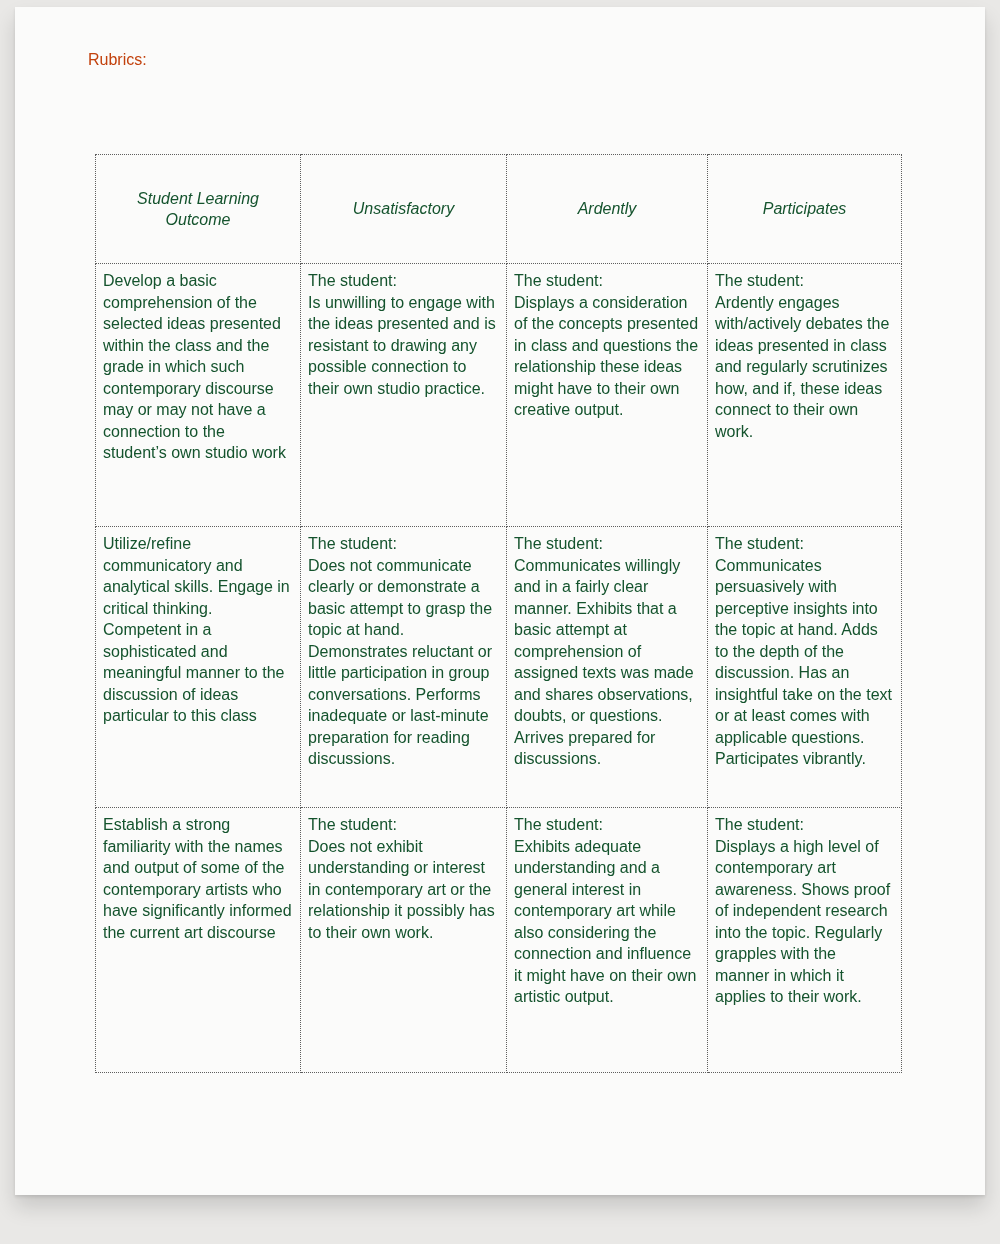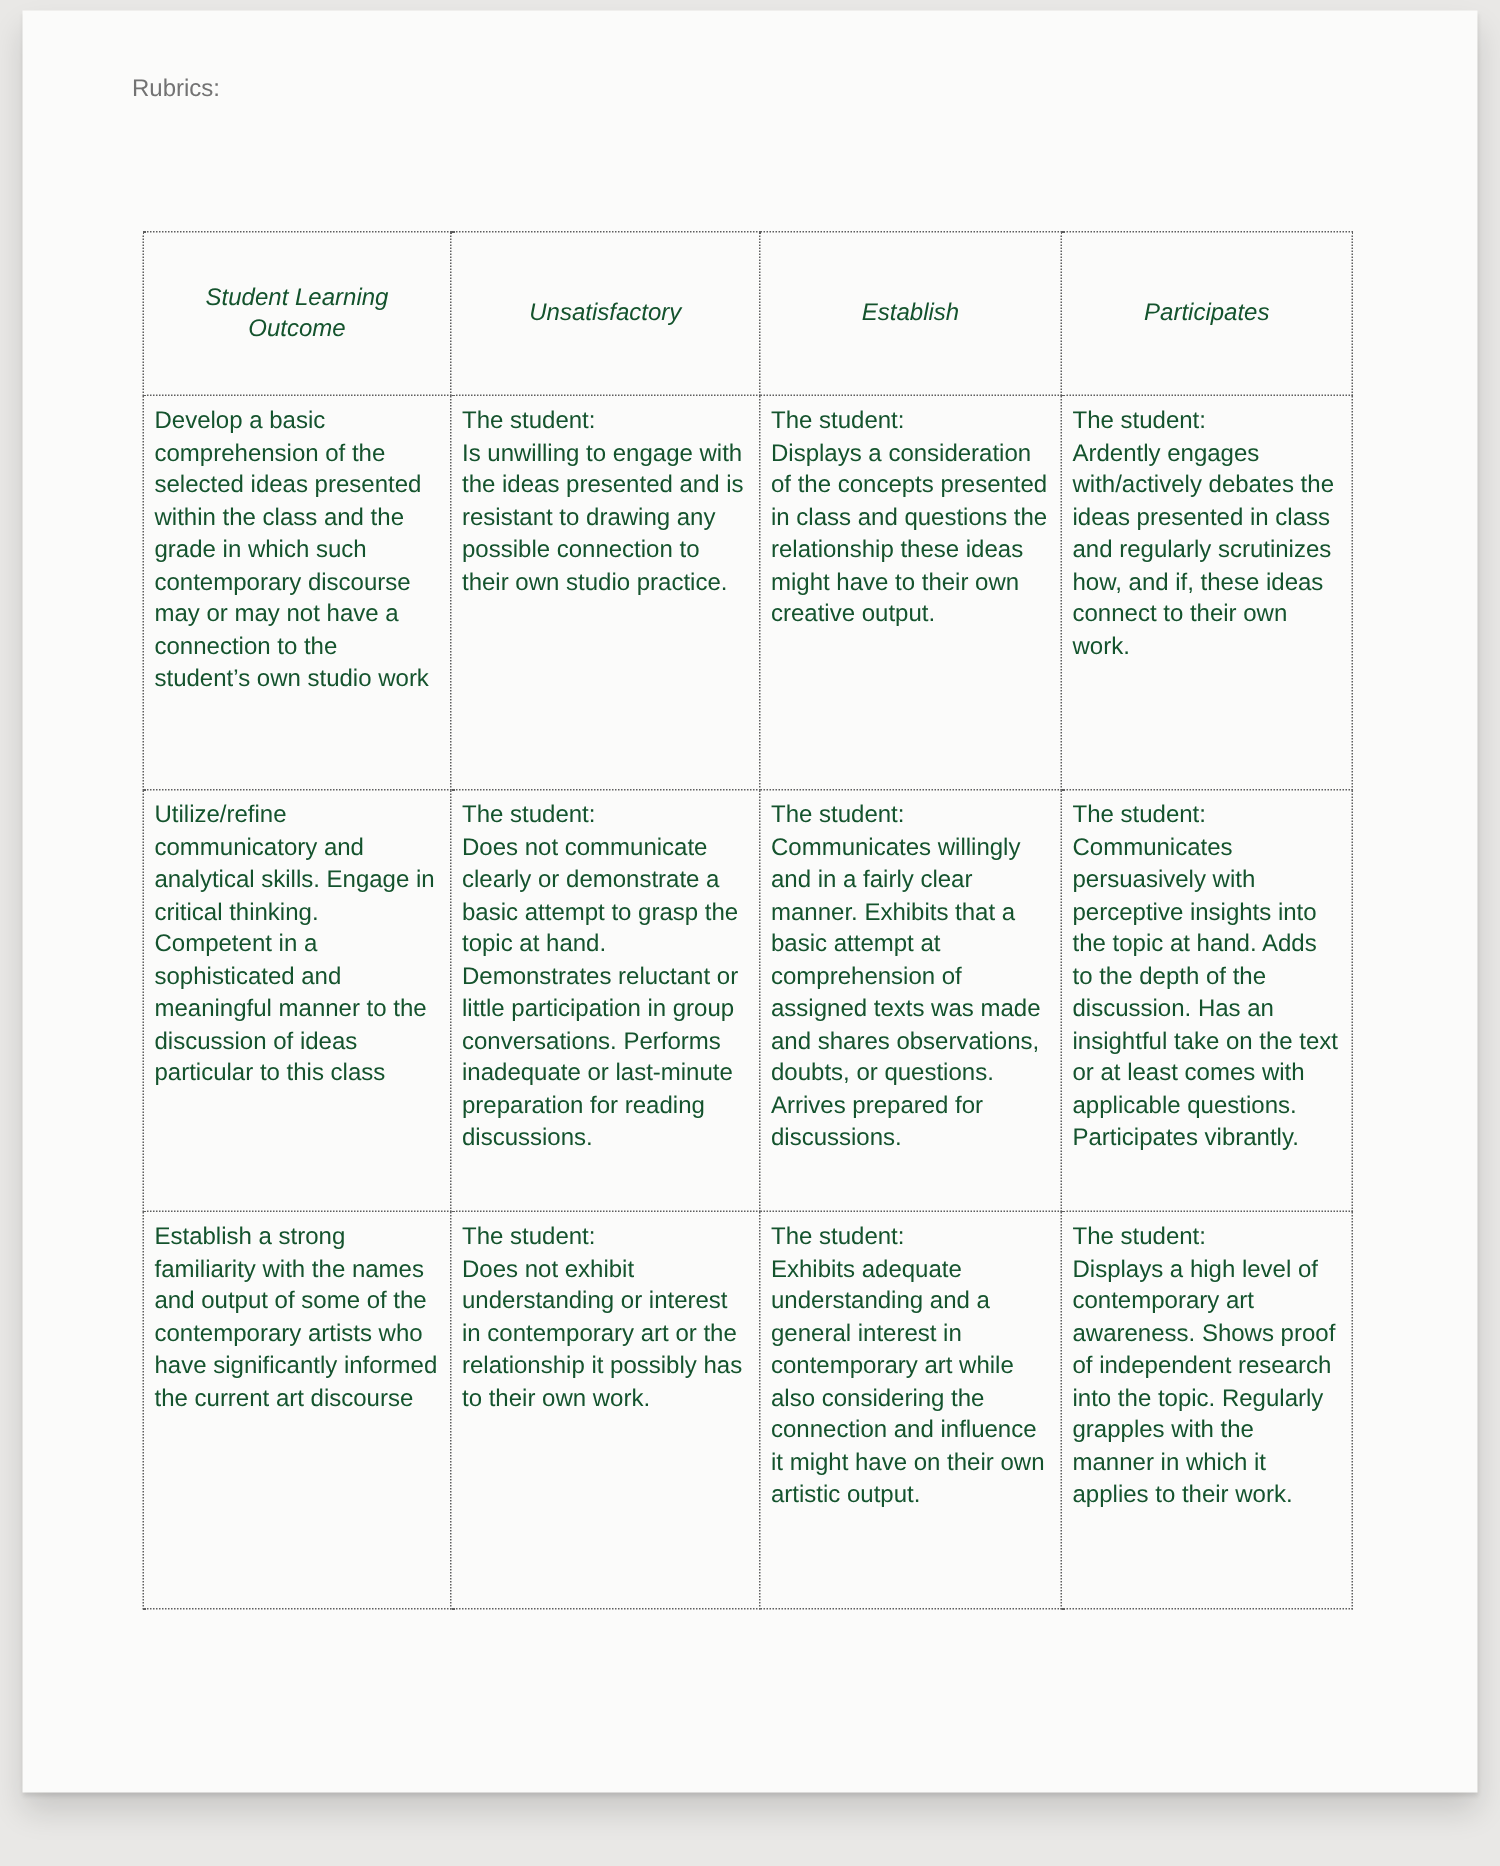--- a/index.html
+++ b/index.html
@@ -25,21 +25,21 @@
     background: #fbfbfa;
     box-shadow: 0 2px 3px rgba(0,0,0,0.10), 0 12px 20px rgba(0,0,0,0.14);
   }
   .intro {
     position: absolute;
     left: 73px;
     top: 42px;
     width: 792px;
     font-size: 16px;
     line-height: 22px;
-    color: #737373;
+    color: #c2410c;
   }
   .intro .intro-title {
     margin-bottom: 0;
   }
   table.rubric {
     position: absolute;
     left: 80px;
     top: 147px;
     width: 807px;
     border-collapse: collapse;
@@ -88,21 +88,21 @@
     <colgroup>
       <col class="c1">
         <col class="c2">
         <col class="c3">
         <col class="c4">
     </colgroup>
     <thead>
       <tr>
         <th>Student Learning Outcome</th>
         <th>Unsatisfactory</th>
-        <th>Establish</th>
+        <th>Ardently</th>
         <th>Participates</th>
       </tr>
     </thead>
     <tbody>
       <tr class="row-1">
         <td>Develop a basic comprehension of the selected ideas presented within the class and the grade in which such contemporary discourse may or may not have a connection to the student’s own studio work</td>
         <td>The student:
 Is unwilling to engage with the ideas presented and is resistant to drawing any possible connection to their own studio practice.</td>
         <td>The student:
 Displays a consideration of the concepts presented in class and questions the relationship these ideas might have to their own creative output.</td>

